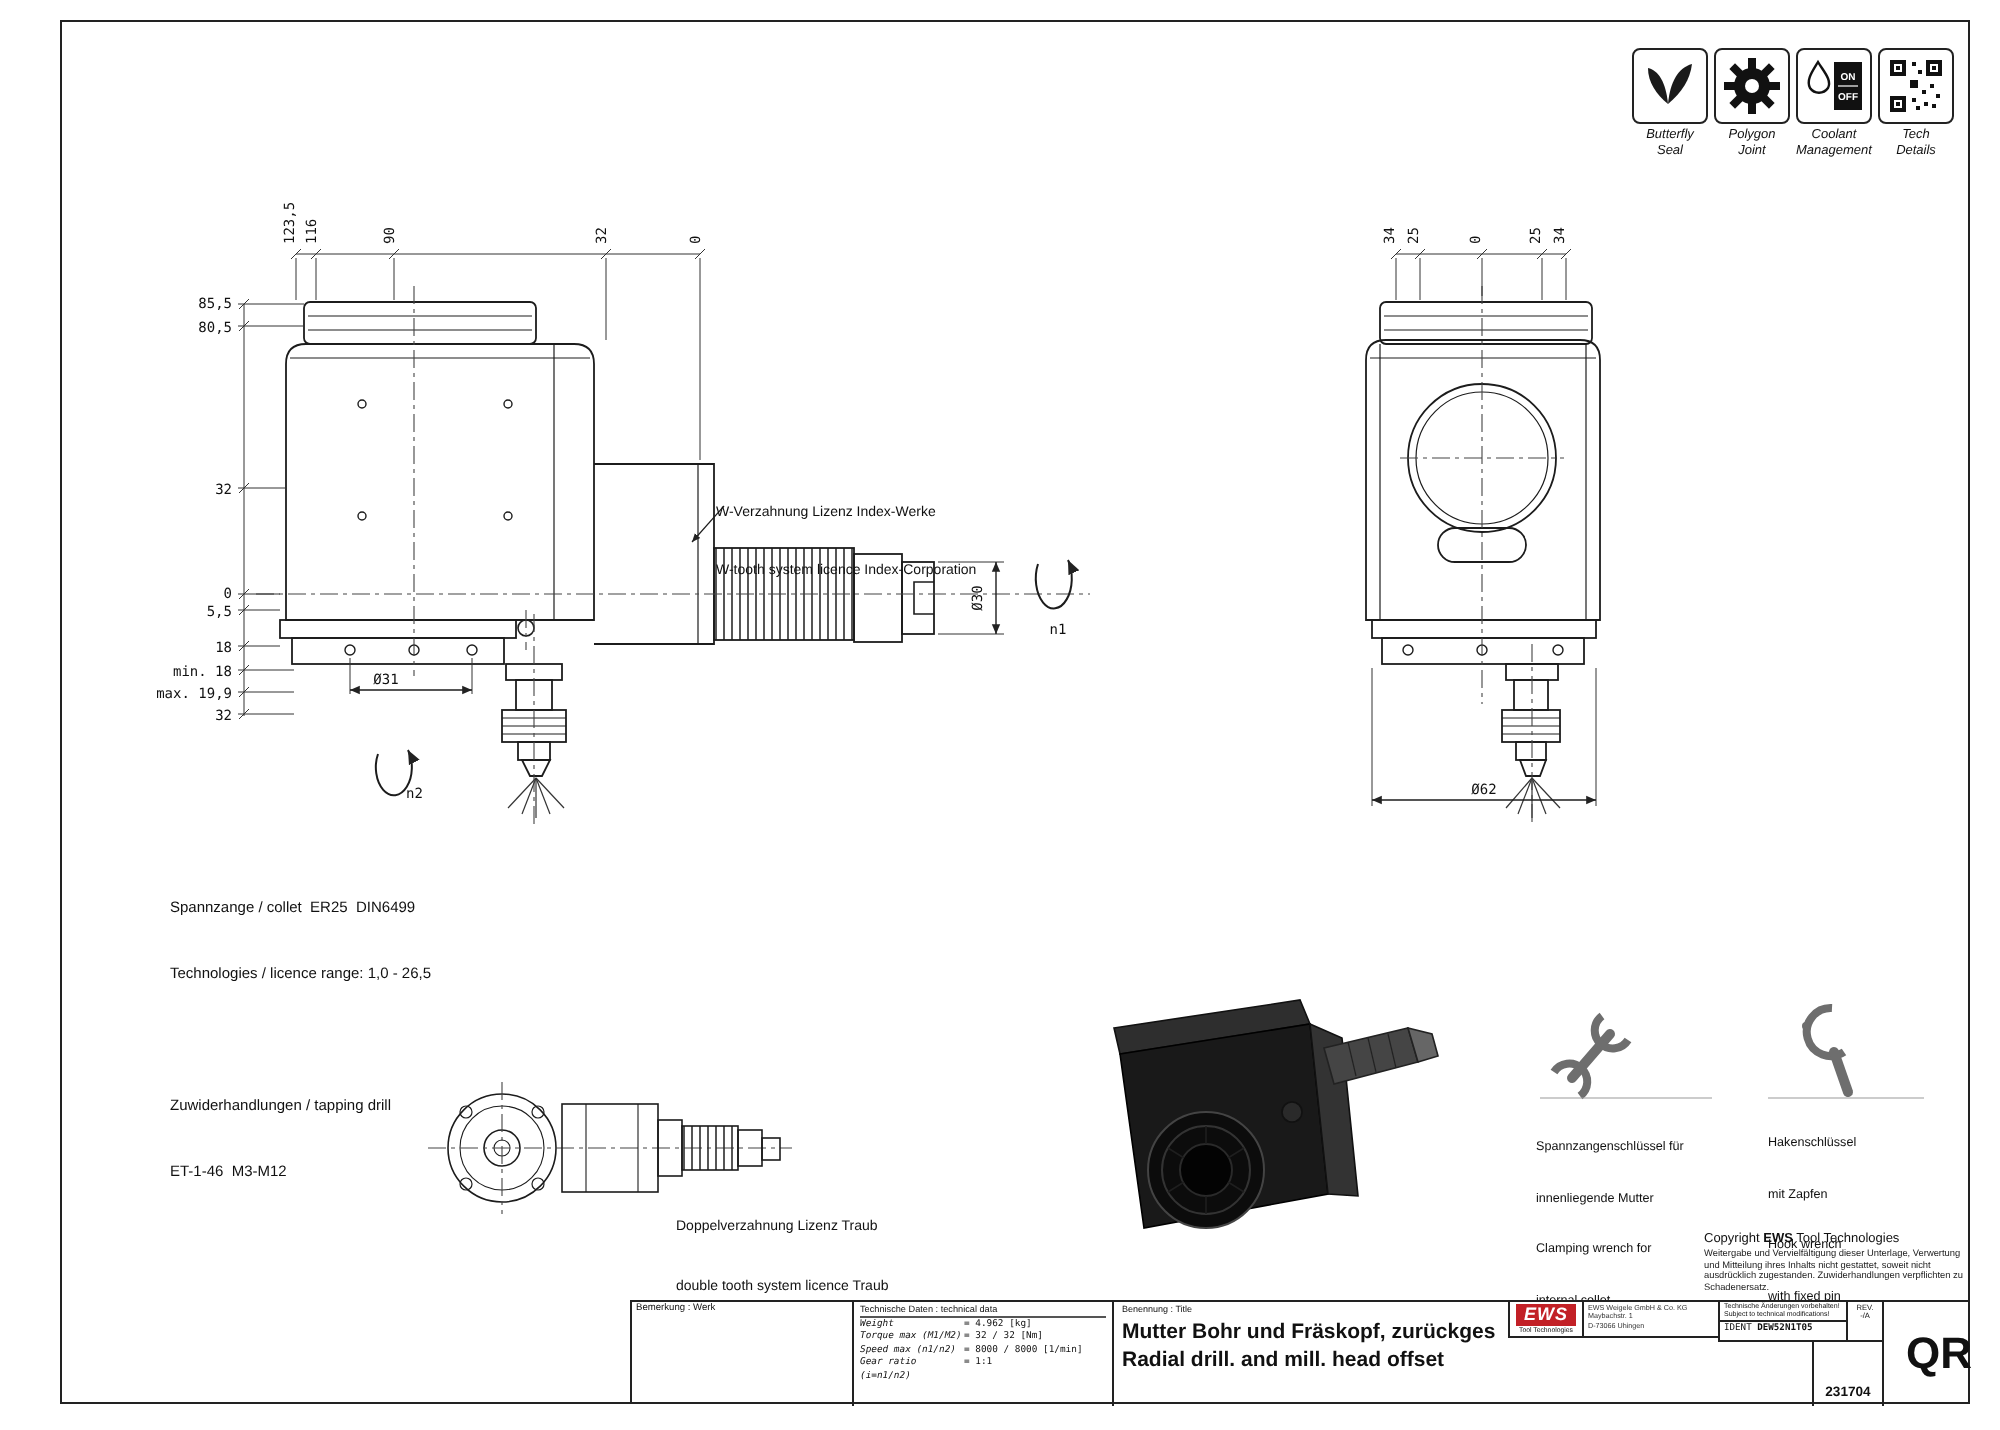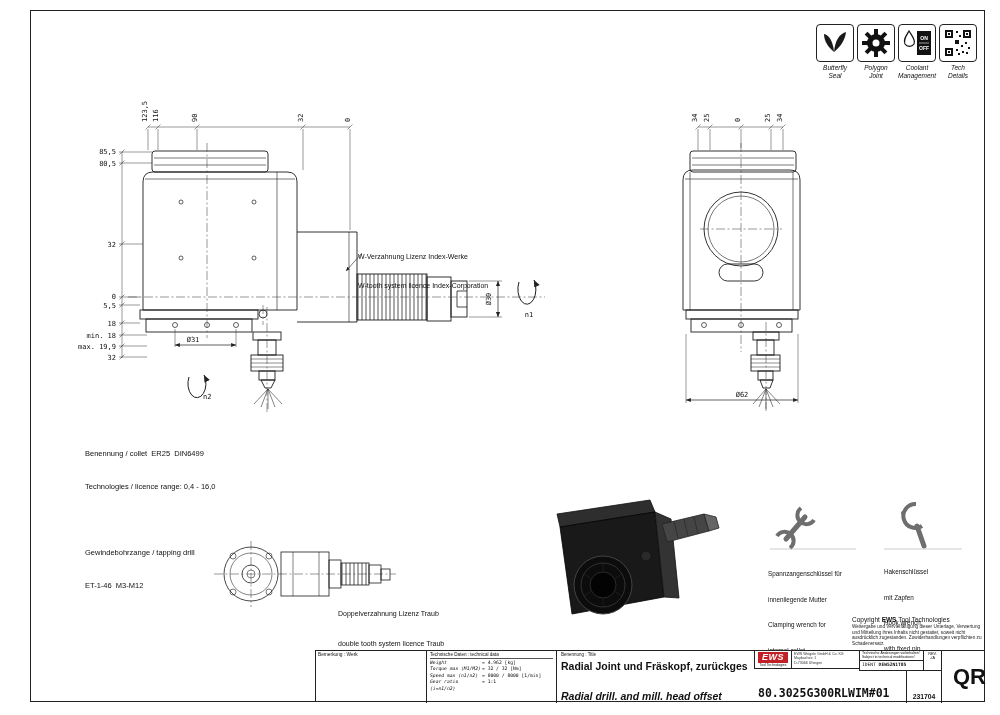--- a/index.html
+++ b/index.html
@@ -33,21 +33,21 @@
   .tblock{left:315px;top:650px;width:670px;height:52px;border:1.6px solid #222;background:#fff}
   .cell{position:absolute;border-left:.8px solid #222}
   .c-remark{left:0;top:0;width:110px;height:52px;border-left:none;font-size:4.8px;padding:1px 2px}
   .c-tech{left:110px;top:0;width:130px;height:52px;padding:1px 3px}
   .c-tech .hd{font-size:4.6px;border-bottom:.6px solid #555;margin-bottom:1px;padding-bottom:1px}
   .trow{display:flex;font-family:"DejaVu Sans Mono",monospace;font-size:4.7px;line-height:6.4px}
   .trow .tl{width:52px;font-style:italic}
   .c-title{left:240px;top:0;width:198px;height:52px;padding:1px 4px}
   .c-title .hd{font-size:4.5px}
   .c-title .t1{font-size:10.5px;font-weight:bold;margin-top:3px;white-space:nowrap}
-  .c-title .t2{font-size:10.5px;font-weight:bold;font-style:italic;margin-top:18px;white-space:nowrap}
+  .c-title .t2{font-size:10.5px;font-weight:bold;margin-top:2px;white-space:nowrap}
   .c-logo{left:438px;top:0;width:37px;height:18px;border-bottom:.8px solid #222;text-align:center}
   .ews{background:#c22026;color:#fff;font-weight:bold;font-style:italic;font-size:9px;line-height:11px;margin:1px 3px 0;letter-spacing:.5px}
   .ews-sub{font-size:3.4px}
   .c-addr{left:475px;top:0;width:68px;height:18px;border-bottom:.8px solid #222;font-size:3.6px;line-height:4.4px;color:#333;padding:1px 2px}
   .c-chg{left:543px;top:0;width:64px;height:10px;border-bottom:.8px solid #222;font-size:3.5px;line-height:4.4px;padding:0 2px}
   .c-ident{left:543px;top:10px;width:64px;height:10px;border-bottom:.8px solid #222;font-size:4.6px;padding:1px 2px;font-family:"DejaVu Sans Mono",monospace}
   .c-rev{left:607px;top:0;width:18px;height:20px;border-bottom:.8px solid #222;font-size:3.8px;text-align:center;padding-top:1px}
   .c-part{left:438px;top:18px;width:152px;height:34px;border-left:none}
   .c-part .pn{position:absolute;left:4px;bottom:3px;font-family:"DejaVu Sans Mono",monospace;font-weight:bold;font-size:11.5px;white-space:nowrap}
   .c-date{left:590px;top:20px;width:35px;height:32px;display:flex;align-items:flex-end;justify-content:center;font-weight:bold;font-size:6.8px;padding-bottom:3px}
@@ -391,24 +391,24 @@
       </div>
     </div>
   </div>
 
   <div class="abs note" style="left:358px;top:233px">
     <div>W-Verzahnung Lizenz Index-Werke</div>
     <div class="it">W-tooth system licence Index-Corporation</div>
   </div>
 
   <div class="abs specs" style="left:85px;top:426px">
-    <div><span>Benennung / </span><span class="it">collet</span><span>  ER25  DIN6499</span></div>
-    <div><span>Technologies / </span><span class="it">licence range:</span><span> 0,4 - 16,0</span></div>
+    <div><span>Spannzange / </span><span class="it">collet</span><span>  ER25  DIN6499</span></div>
+    <div><span>Technologies / </span><span class="it">licence range:</span><span> 1,0 - 26,5</span></div>
     <div style="height:11px"></div>
-    <div><span>Gewindebohrzange / </span><span class="it">tapping drill</span></div>
+    <div><span>Zuwiderhandlungen / </span><span class="it">tapping drill</span></div>
     <div><span>ET-1-46  M3-M12</span></div>
   </div>
 
   <div class="abs caption" style="left:338px;top:589px">
     <div>Doppelverzahnung Lizenz Traub</div>
     <div class="it">double tooth system licence Traub</div>
   </div>
 
   <div class="abs wrcap" style="left:768px;top:553px;width:110px">
     <div>Spannzangenschlüssel für</div>
@@ -449,21 +449,21 @@
           <span class="tl">Speed max (n1/n2)</span>
           <span>= 8000 / 8000 [1/min]</span>
         </div>
       <div class="trow">
           <span class="tl">Gear ratio (i=n1/n2)</span>
           <span>= 1:1</span>
         </div>
     </div>
     <div class="cell c-title">
       <div class="hd">Benennung : Title</div>
-      <div class="t1">Radial Joint und Fräskopf, zurückges</div>
+      <div class="t1">Mutter Bohr und Fräskopf, zurückges</div>
       <div class="t2">Radial drill. and mill. head offset</div>
     </div>
     <div class="cell c-logo">
       <div class="ews">EWS</div>
       <div class="ews-sub">Tool Technologies</div>
     </div>
     <div class="cell c-addr">
       <div>EWS Weigele GmbH &amp; Co. KG</div>
       <div>Maybachstr. 1</div>
       <div>D-73066 Uhingen</div>
@@ -472,23 +472,20 @@
       <div>Technische Änderungen vorbehalten!</div>
       <div class="it">Subject to technical modifications!</div>
     </div>
     <div class="cell c-ident">
       <span>IDENT </span><span class="b">DEW52N1T05</span>
     </div>
     <div class="cell c-rev">
       <div>REV.</div>
       <div>-/A</div>
     </div>
-    <div class="cell c-part">
-      <div class="pn">80.3025G300RLWIM#01</div>
-    </div>
     <div class="cell c-date">
       <span>231704</span>
     </div>
     <div class="cell c-qr">
       <span>QR</span>
     </div>
   </div>
 
 </div>
 

